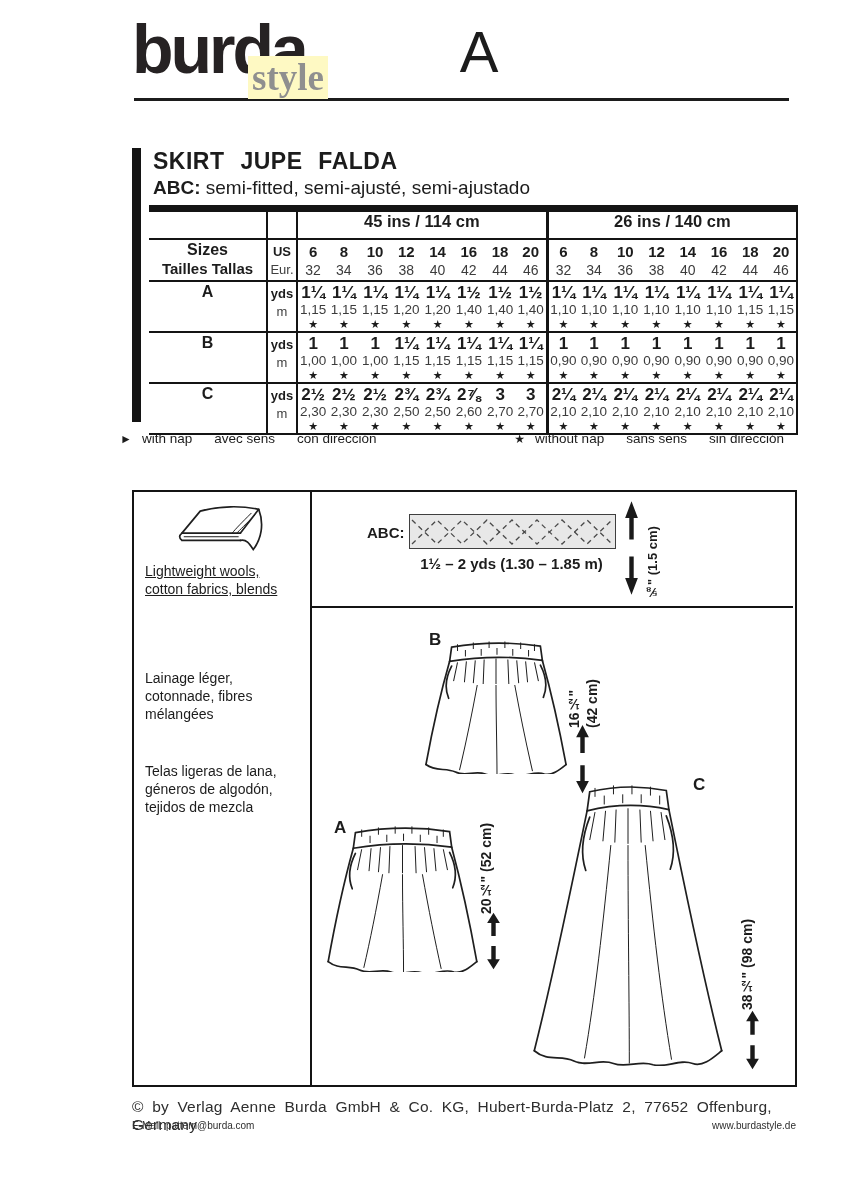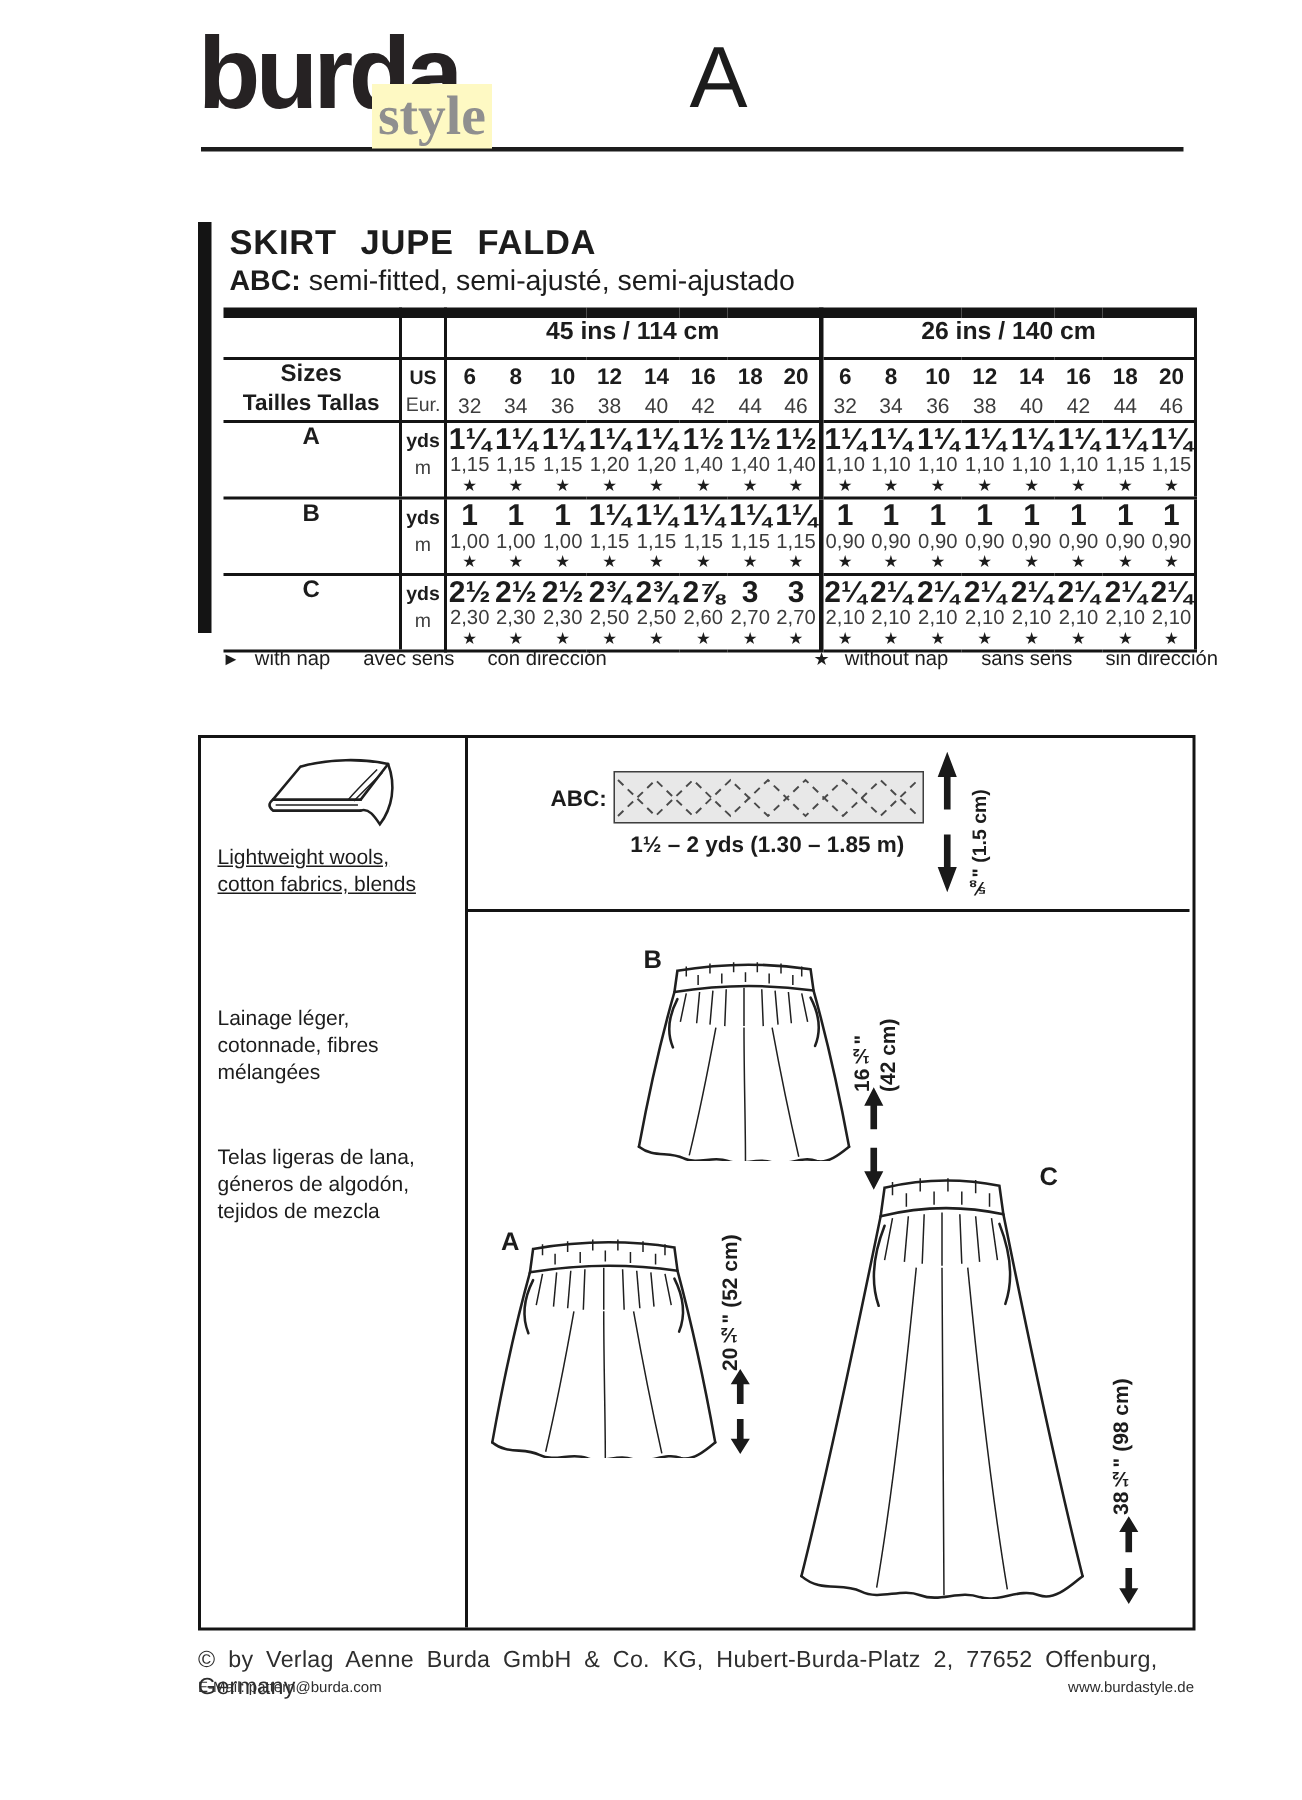--- a/index.html
+++ b/index.html
@@ -30,26 +30,26 @@
   td.lab .sub{display:block;font-size:15px;}
   td.unit{border-left:2px solid #141414;border-right:2px solid #141414;text-align:right;padding-right:3px;font-size:13px;}
   td.unit .u1{display:block;font-weight:700;line-height:19px;padding-top:2px;}
   td.unit .u2{display:block;line-height:17px;color:#404040;}
   td.gh{font-size:16.5px;font-weight:700;height:26px;vertical-align:middle;}
   td.g2{border-left:3px solid #141414;}
   tr.sizes td{height:40px;}
   tr.view td{height:49px;}
   .us{display:block;font-weight:700;font-size:15px;line-height:20px;padding-top:2px;}
   .eu{display:block;font-size:14px;line-height:17px;color:#3c3c3c;}
-  .y{display:block;font-weight:700;font-size:20px;line-height:18px;padding-top:2px;}
+  .y{display:block;font-weight:700;font-size:17px;line-height:18px;padding-top:2px;}
   .m{display:block;font-size:13.5px;line-height:16px;color:#3c3c3c;}
   .s{display:block;font-size:11px;line-height:13px;}
 
   
-  .napnote{left:124px;top:431px;width:664px;display:flex;justify-content:space-between;font-size:13.5px;}
+  .napnote{left:96px;top:431px;width:664px;display:flex;justify-content:space-between;font-size:13.5px;}
   .napnote .sym{margin-right:10px;font-size:12px;}
   .napnote .t{margin-right:22px;}
   .napnote .t:last-child{margin-right:0;}
 
   
   .infobox{left:108px;top:490px;width:661px;height:593px;border:2px solid #141414;}
   .leftcol{position:absolute;left:0;top:0;width:176px;height:100%;border-right:2px solid #141414;}
   .fabric-text{position:absolute;left:11px;width:156px;font-size:14px;line-height:1.28;}
   .ft-en{top:71px;text-decoration:underline;} .ft-fr{top:178px;} .ft-es{top:271px;}
   .strip{position:absolute;left:178px;top:0;width:481px;height:114px;border-bottom:2px solid #141414;}

